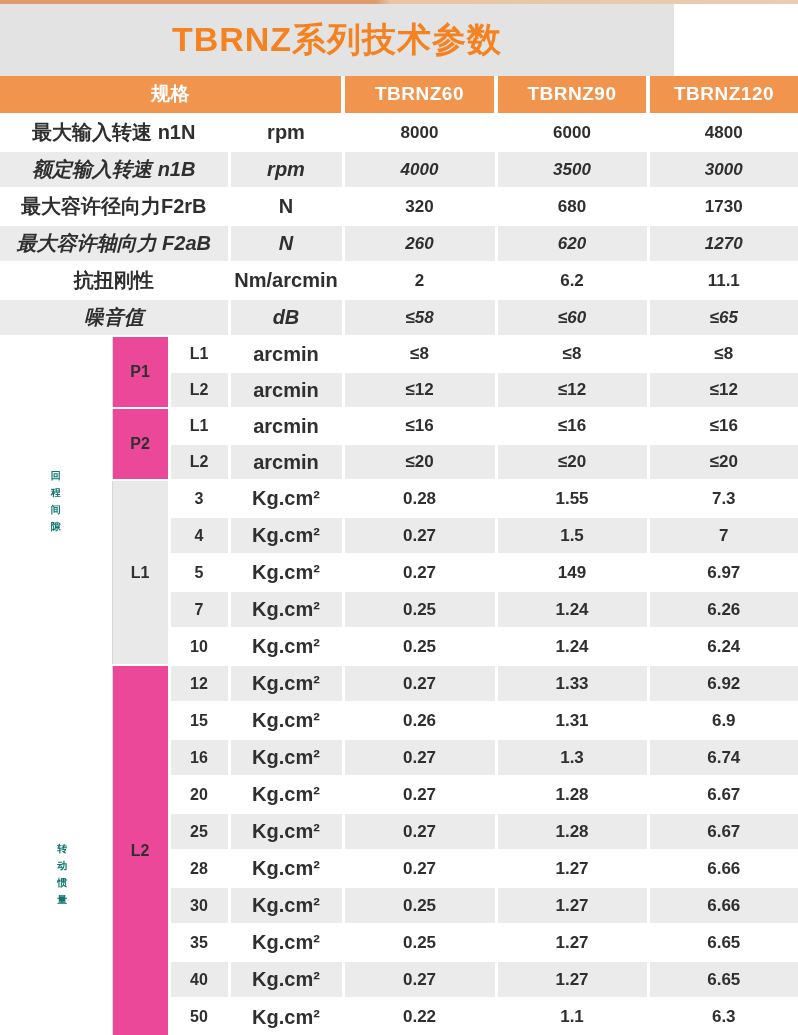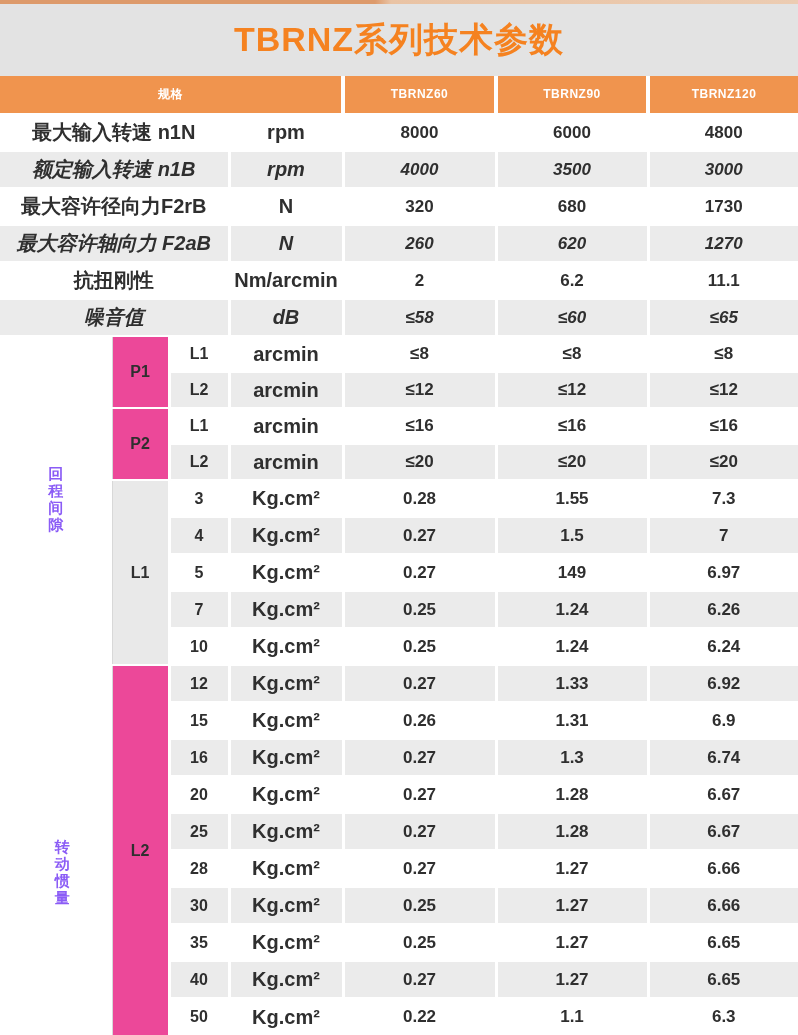--- a/index.html
+++ b/index.html
@@ -2,49 +2,49 @@
 <html><head>
 <meta charset="utf-8">
 <style>
   * { margin: 0; padding: 0; box-sizing: border-box; }
   html, body { width: 798px; height: 1035px; overflow: hidden; background: #ffffff;
     font-family: "Liberation Sans", "DejaVu Sans", sans-serif; }
 
   .top-strip { height: 4px; width: 798px;
     background: linear-gradient(90deg, #dd9a6b 0%, #dd9a6b 47%, #e9c3a4 49%, #ecccb2 100%); }
 
-  .title-band { height: 72px; width: 798px; background: #e3e3e3;
+  .title-band { height: 72px; width: 674px; background: #e3e3e3;
     display: flex; align-items: center; justify-content: center; }
   .title-band h1 { font-size: 34px; font-weight: 800; color: #f58220; letter-spacing: 1px; }
 
   table.spec { width: 798px; border-collapse: collapse; table-layout: fixed; }
   table.spec td, table.spec th { text-align: center; vertical-align: middle;
     color: #2f2f2f; overflow: hidden; }
 
   
-  tr.hdr th { background: #f0944e; color: #ffffff; font-size: 12px; font-weight: 700;
+  tr.hdr th { background: #f0944e; color: #ffffff; font-size: 19px; font-weight: 700;
     height: 38px; border-bottom: 3px solid #ffffff; letter-spacing: .5px; }
   tr.hdr th.h-model { border-left: 4px solid #ffffff; }
 
   
   tr.r37 td { height: 37px; }
   tr.r36 td { height: 36px; }
 
   td { border-top: 2px solid #ffffff; font-size: 16px; }
 
   td.c-label { font-weight: 700; font-size: 20px; }
   td.c-unit  { font-weight: 600; font-size: 20px; border-left: 3px solid #ffffff; }
   td.c-val   { font-weight: 600; font-size: 17px; border-left: 3px solid #ffffff; }
   td.c-sub   { font-weight: 600; font-size: 16px; border-left: 3px solid #ffffff; }
   td.c-cls   { font-weight: 600; font-size: 16px; }
 
   
   td.c-group { background: #ffffff; border-right: 1px solid #d8d8d8; }
-  .vlabel { display: inline-block; width: 17px; font-size: 15px; font-weight: 700;
-    line-height: 17px; word-break: break-all; letter-spacing: 0; color: #8b5cf6; font-family: Liberation Mono, monospace; }
+  .vlabel { display: inline-block; width: 17px; font-size: 10px; font-weight: 700;
+    line-height: 17px; word-break: break-all; letter-spacing: 0; color: #0f766e; }
   td.c-group.lower { vertical-align: middle; padding-top: 46px; padding-left: 13px; }
 
   
   tr.shade.top td { background: #ebebeb; font-style: italic; }
   tr.shade.mid td.c-sub, tr.shade.mid td.c-unit, tr.shade.mid td.c-val { background: #ebebeb; }
   td.merged-gray { background: #e9e9e9; }
   td.merged-white { background: #ec4899; }
 </style>
 </head>
 <body>

